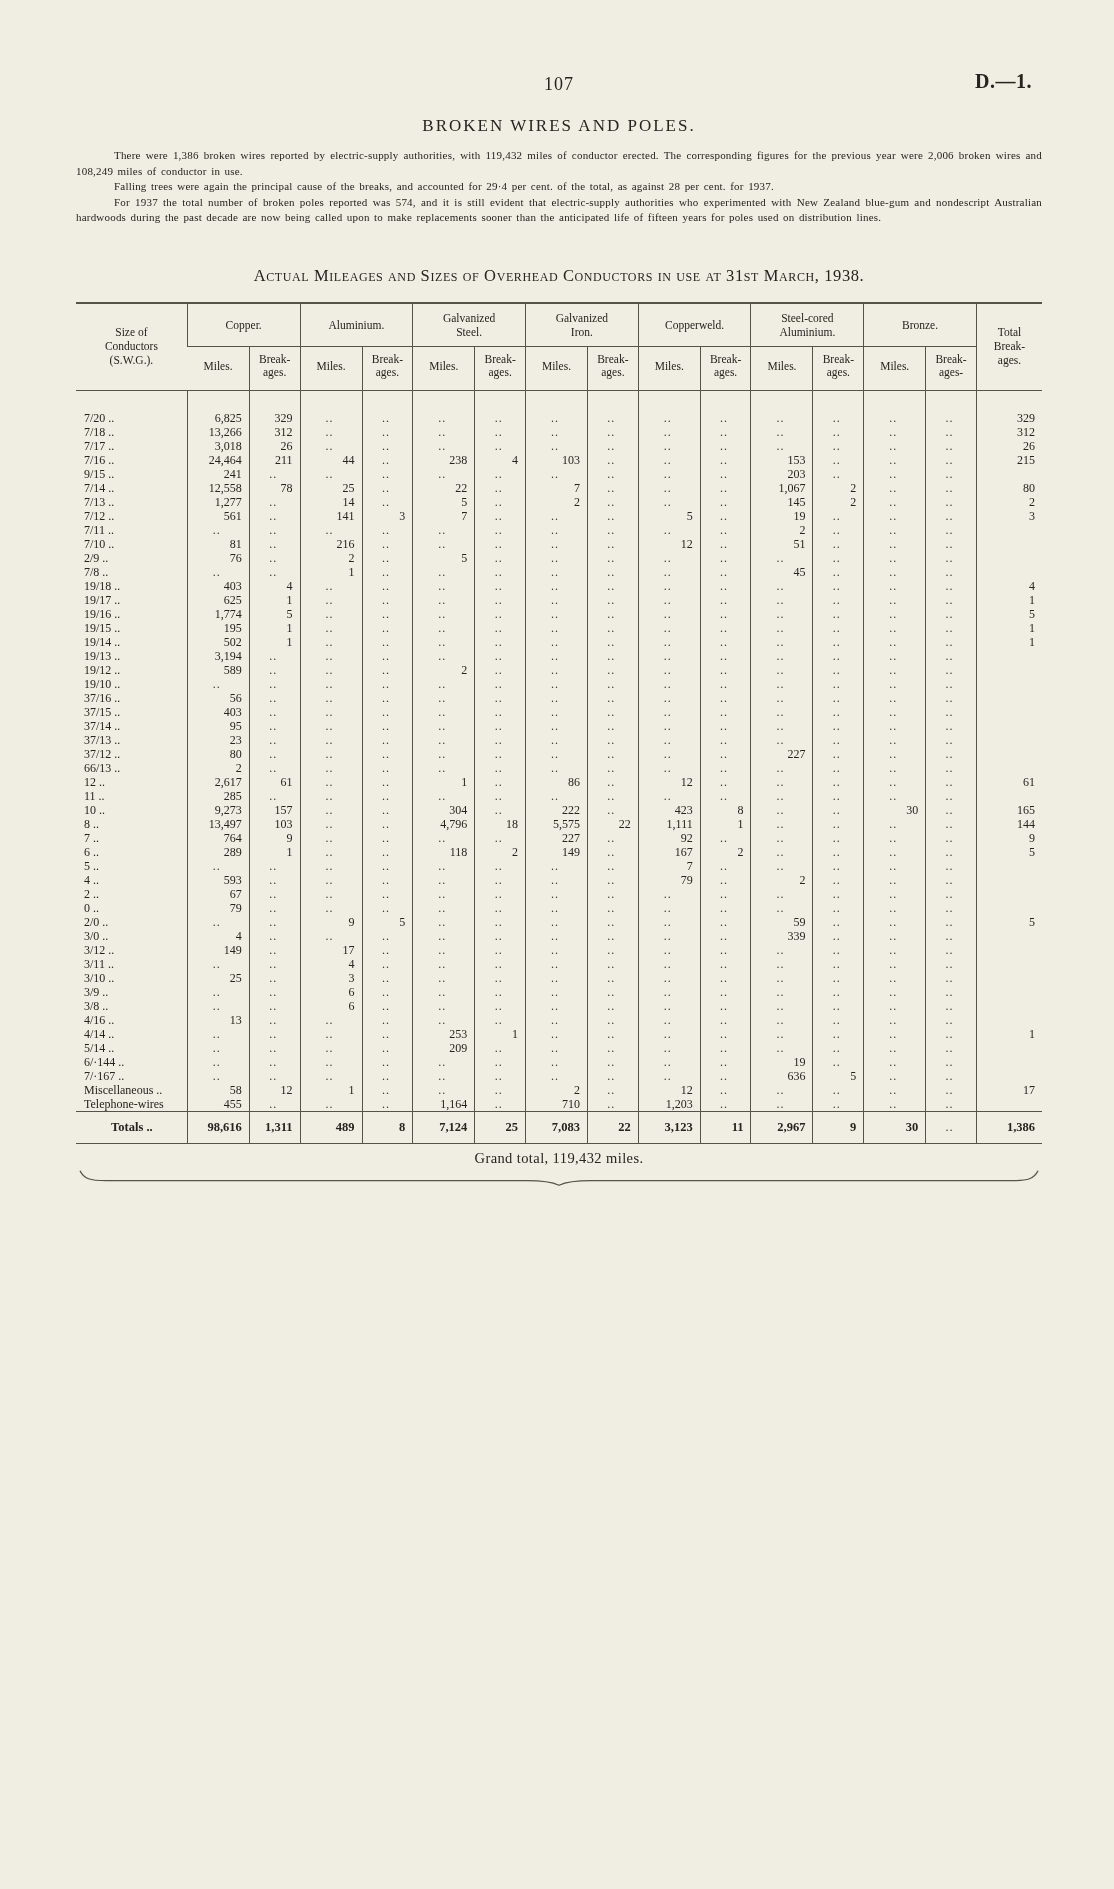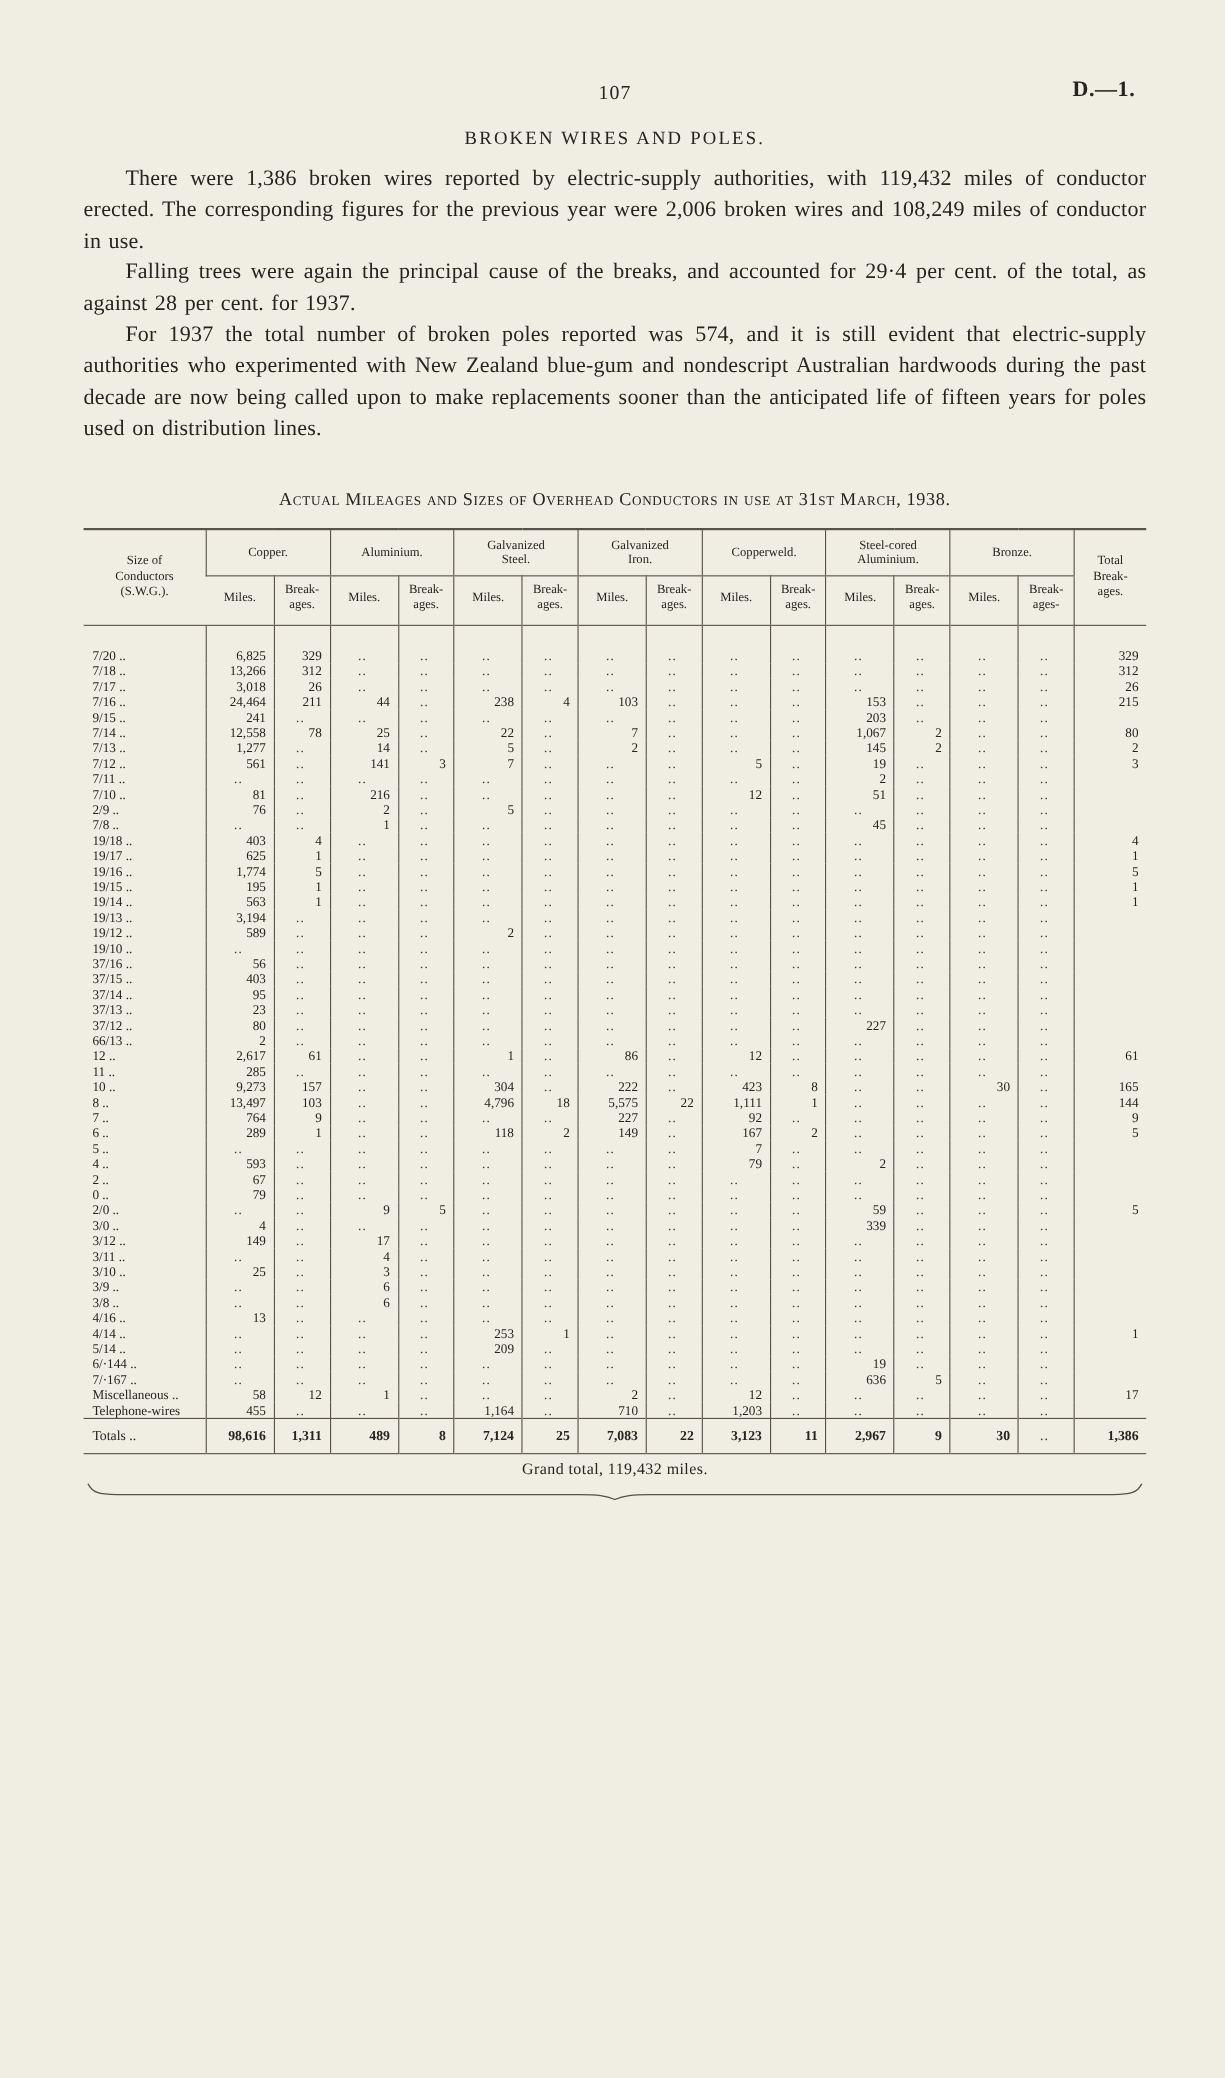--- a/index.html
+++ b/index.html
@@ -13,21 +13,21 @@
   }
   .sheet{padding:70px 72px 0 76px;}
   .pagehead{position:relative;height:30px;}
   .pageno{position:absolute;left:0;right:0;top:4px;text-align:center;font-size:18px;letter-spacing:1px;}
   .docref{position:absolute;right:10px;top:0;font-size:20px;font-weight:bold;letter-spacing:.5px;}
   .title{
     text-align:center;font-size:17px;font-weight:normal;
     letter-spacing:2px;margin:16px 0 12px 0;
   }
   p.body{
-    font-size:20px;line-height:1.42;text-align:justify;
+    font-size:11px;line-height:1.42;text-align:justify;
     margin:0;text-indent:38px;letter-spacing:.2px;word-spacing:1.5px;
   }
   .caption{
     text-align:center;font-variant:small-caps;font-size:16.5px;
     letter-spacing:.6px;margin:40px 0 16px 0;
   }
   table.cond{
     width:100%;border-collapse:collapse;table-layout:fixed;
     border-top:2px solid #56524a;
     font-size:12px;
@@ -51,21 +51,21 @@
     white-space:nowrap;overflow:hidden;
   }
   tbody tr:first-child td{padding-top:20px;}
   td.size{text-align:left;padding-left:8px;}
   td.num{text-align:right;}
   td.nil{text-align:center;color:#3b382f;letter-spacing:1px;}
   tfoot td{
     border-top:1px solid #56524a;border-bottom:1.5px solid #56524a;
     padding:8px 7px 8px 4px;font-size:12.5px;
   }
-  tfoot td.size{text-align:left;}
+  tfoot td.size{text-align:center;font-weight:bold;}
   tfoot td.num{text-align:right;font-weight:bold;}
   tfoot td.nil{text-align:center;}
   .gt-wrap{margin:4px 0 0 0;}
   .gt-text{text-align:center;font-size:14.5px;margin:6px 0 2px 0;letter-spacing:.4px;}
   .gt-brace{display:block;width:100%;height:18px;}
   .footnote{
     font-size:16.5px;margin:34px 0 0 0;text-indent:38px;
     letter-spacing:.2px;word-spacing:1.5px;
   }
 </style>
@@ -433,21 +433,21 @@
           <td class="nil">..</td>
           <td class="nil">..</td>
           <td class="nil">..</td>
           <td class="nil">..</td>
           <td class="nil">..</td>
           <td class="nil">..</td>
           <td class="num">1</td>
         </tr>
         <tr>
           <td class="size">19/14 ..</td>
-          <td class="num">563</td>
+          <td class="num">502</td>
           <td class="num">1</td>
           <td class="nil">..</td>
           <td class="nil">..</td>
           <td class="nil">..</td>
           <td class="nil">..</td>
           <td class="nil">..</td>
           <td class="nil">..</td>
           <td class="nil">..</td>
           <td class="nil">..</td>
           <td class="nil">..</td>

